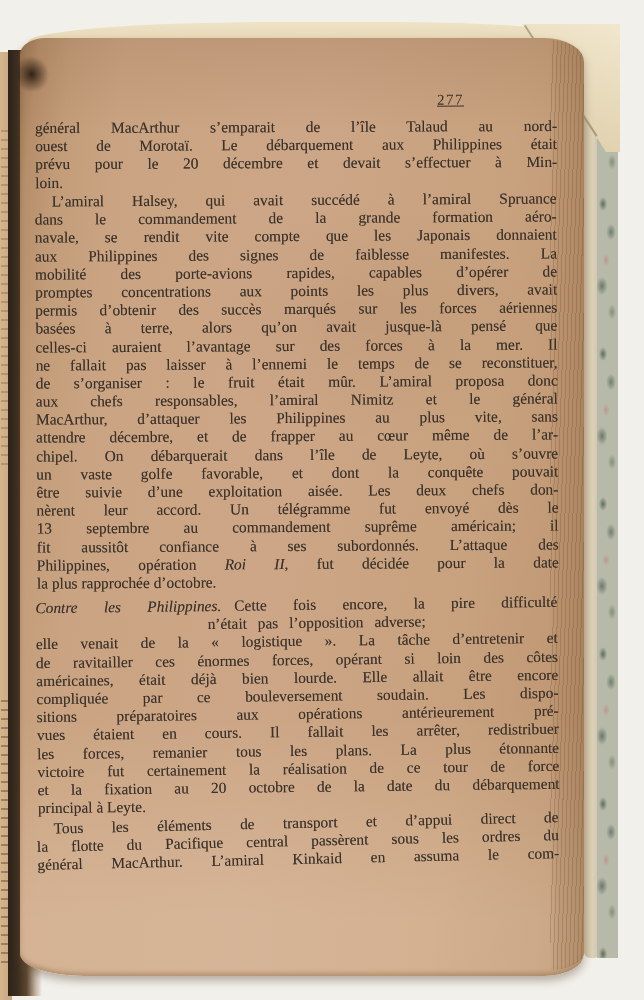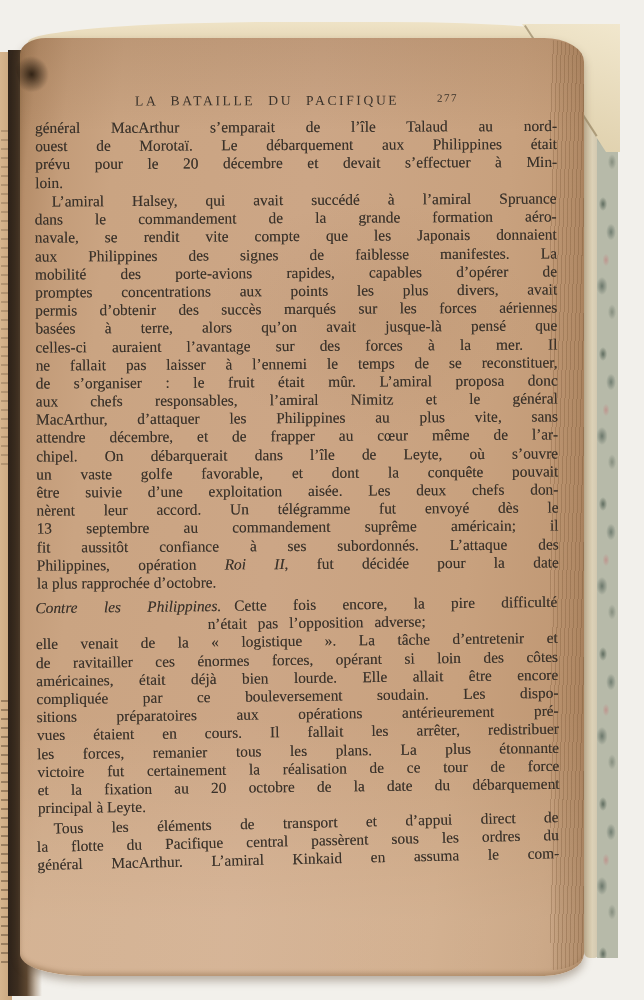--- a/index.html
+++ b/index.html
@@ -57,21 +57,21 @@
       linear-gradient(90deg,rgba(0,0,0,0) 0,rgba(146,108,72,.18) 25%,rgba(146,108,72,.40) 100%);}
   .corner-chip{position:absolute;left:18px;top:52px;width:40px;height:46px;z-index:5;
     background:radial-gradient(60% 55% at 35% 45%,rgba(38,26,14,.92),rgba(38,26,14,0) 72%);
     transform:rotate(-14deg);filter:blur(.5px);}
 
   
   .text-block{position:absolute;left:36px;top:90px;width:522px;z-index:6;
     color:var(--ink,#3a322a);font-size:15.4px;transform:rotate(-.15deg);}
   .hdr{position:relative;height:28px;}
   .hdr-title{position:absolute;left:100px;top:3px;font-size:13.6px;letter-spacing:2.6px;word-spacing:7px;}
-  .hdr-num{position:absolute;left:402px;top:2px;font-size:11px;letter-spacing:1.5px;}
+  .hdr-num{position:absolute;left:402px;top:2px;font-size:15px;letter-spacing:1.5px;text-decoration:underline;}
   .paras .line{line-height:18.2px;height:18.2px;text-align:justify;text-align-last:justify;
     white-space:normal;text-shadow:0 0 .4px rgba(58,50,42,.55);}
   .paras .line.last{text-align-last:left;}
   .paras .line.indent{text-indent:17px;}
   .paras .line.shift{padding-left:172px;text-align-last:left;word-spacing:7px;box-sizing:border-box;}
   .it{font-style:italic;}
   .runin{margin-right:13px;}
   .para{transform-origin:50% 50%;}
   .para:nth-child(1){transform:rotate(-.1deg);}
   .para:nth-child(2){transform:rotate(-.2deg);}
@@ -100,21 +100,20 @@
   <div class="cream-strip"></div>
   <div class="marble-strip"></div>
 
   <div class="page">
     <div class="fore-edge"></div>
   </div>
   <div class="corner-chip"></div>
 
   <div class="text-block">
     <div class="hdr">
-      <span class="hdr-title">LA BATAILLE DU PACIFIQUE</span>
       <span class="hdr-num">277</span>
     </div>
     <div class="paras" id="paras">
         <div class="para">
           <div class="line"><span class="">général MacArthur s’emparait de l’île Talaud au nord-</span></div>
           <div class="line"><span class="">ouest de Morotaï. Le débarquement aux Philippines était</span></div>
           <div class="line"><span class="">prévu pour le 20 décembre et devait s’effectuer à Min-</span></div>
           <div class="line last"><span class="">loin.</span></div>
         </div>
         <div class="para">

